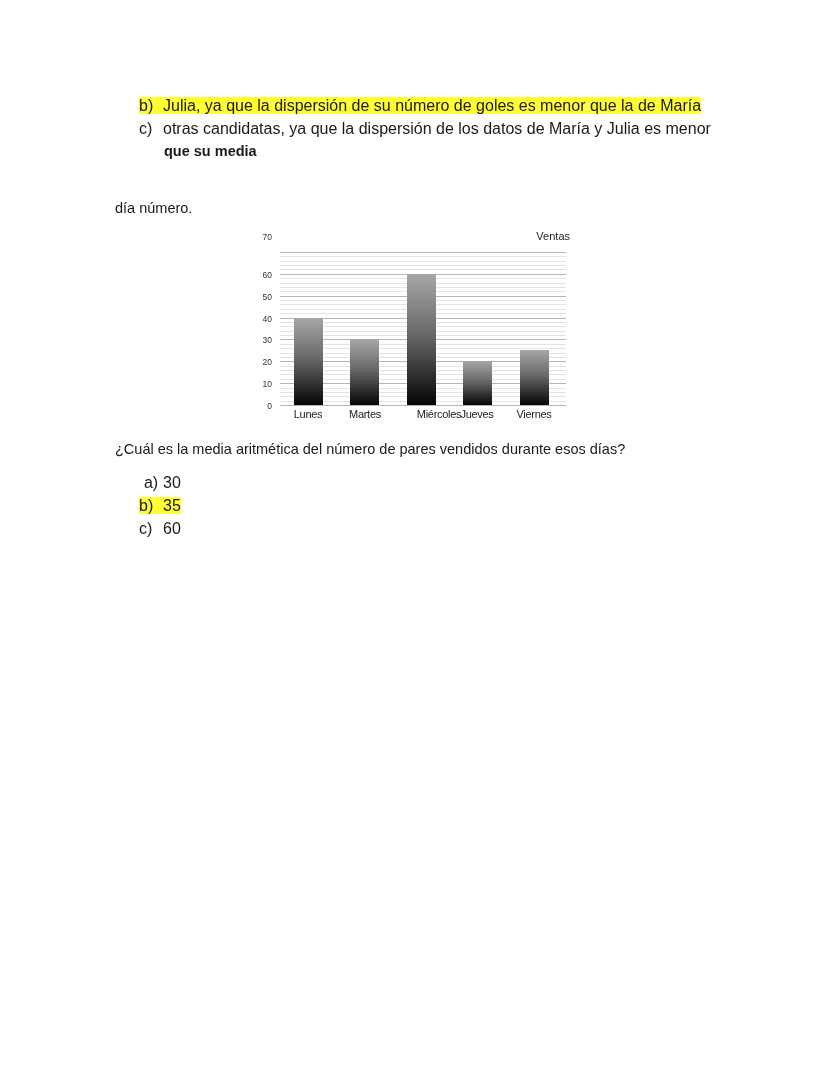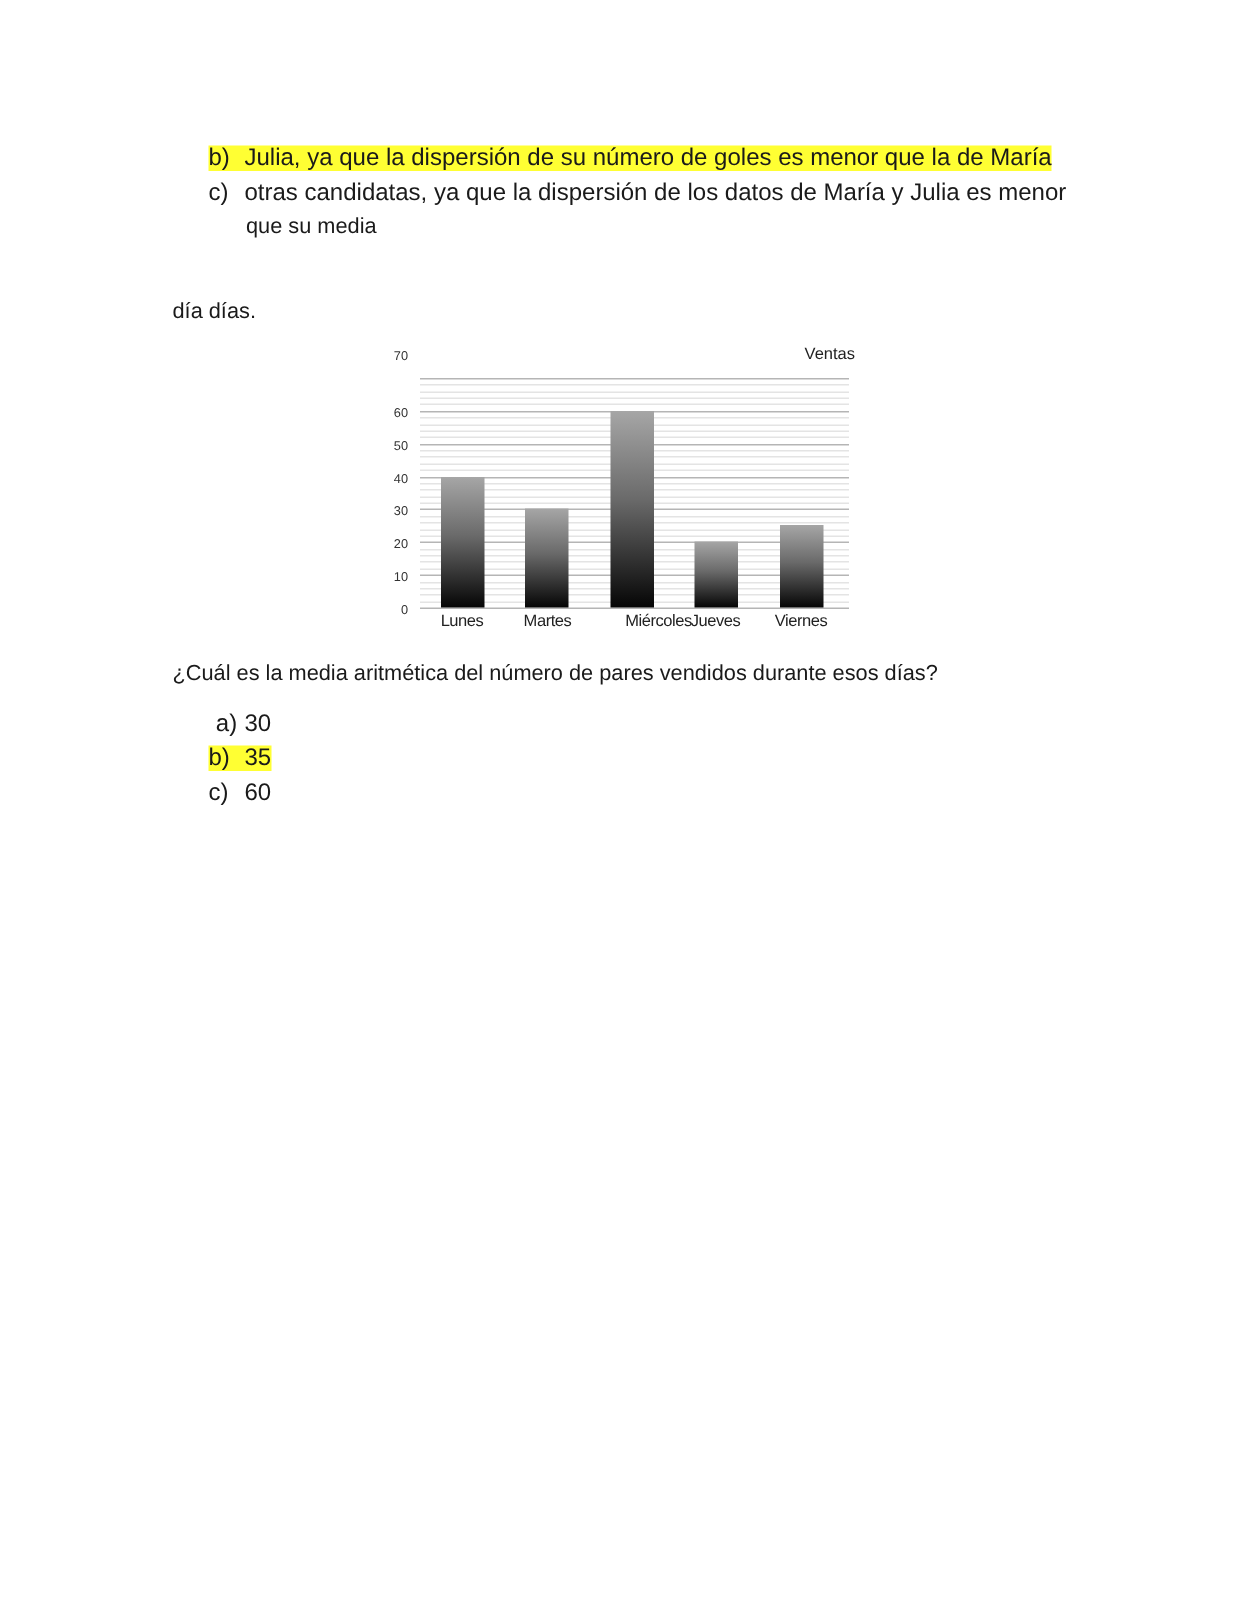--- a/index.html
+++ b/index.html
@@ -37,20 +37,21 @@
       left: 115px;
       font-size: 14.5px;
       line-height: 23px;
       width: 590px;
     }
     .cont {
       position: absolute;
       left: 164px;
       font-size: 14.5px;
       line-height: 23px;
+      font-weight: bold;
     }
     
     .chart {
       position: absolute;
       left: 250px;
       top: 226px;
       width: 320px;
       height: 200px;
     }
     .chart-title {
@@ -110,21 +111,21 @@
 <div class="page">
 
   <div class="option" style="left:139px; top:94px;">
     <span class="hl"><span class="letter">b)</span><span>Julia, ya que la dispersión de su número de goles es menor que la de María</span></span>
   </div>
   <div class="option" style="left:139px; top:117px;">
     <span class="letter">c)</span><span>otras candidatas, ya que la dispersión de los datos de María y Julia es menor</span>
   </div>
   <div class="cont" style="top:140px;">que su media</div>
 
-  <div class="para" style="top:197px;">día días.</div>
+  <div class="para" style="top:197px;">día número.</div>
 
   <div class="chart">
     <div class="chart-title">Ventas</div>
 
     <div class="ytick" style="top:6px;">70</div>
     <div class="ytick" style="top:44px;">60</div>
     <div class="ytick" style="top:66px;">50</div>
     <div class="ytick" style="top:88px;">40</div>
     <div class="ytick" style="top:109px;">30</div>
     <div class="ytick" style="top:131px;">20</div>

